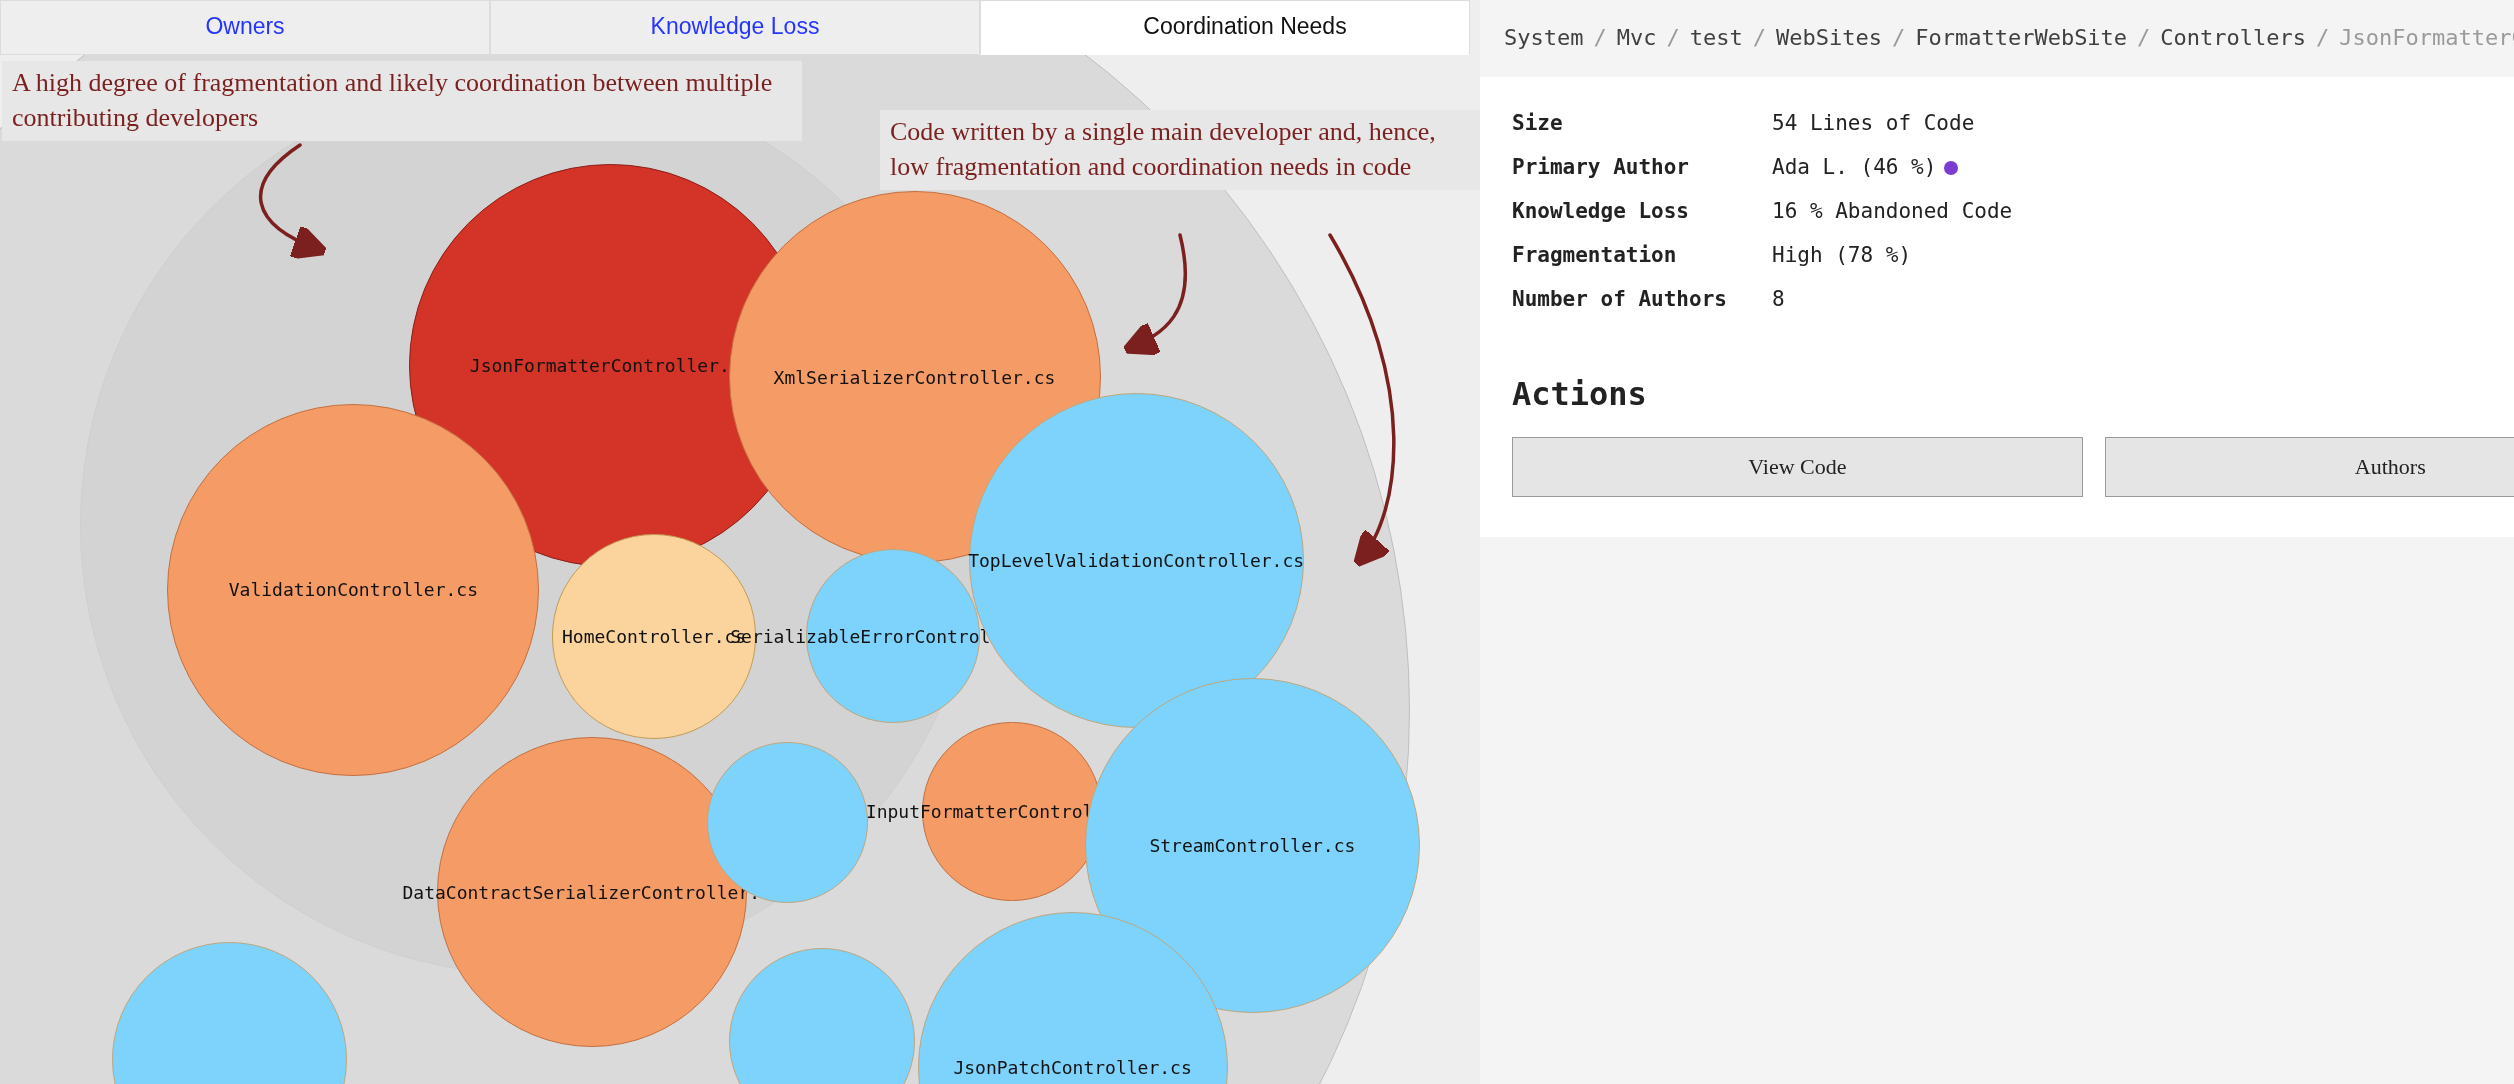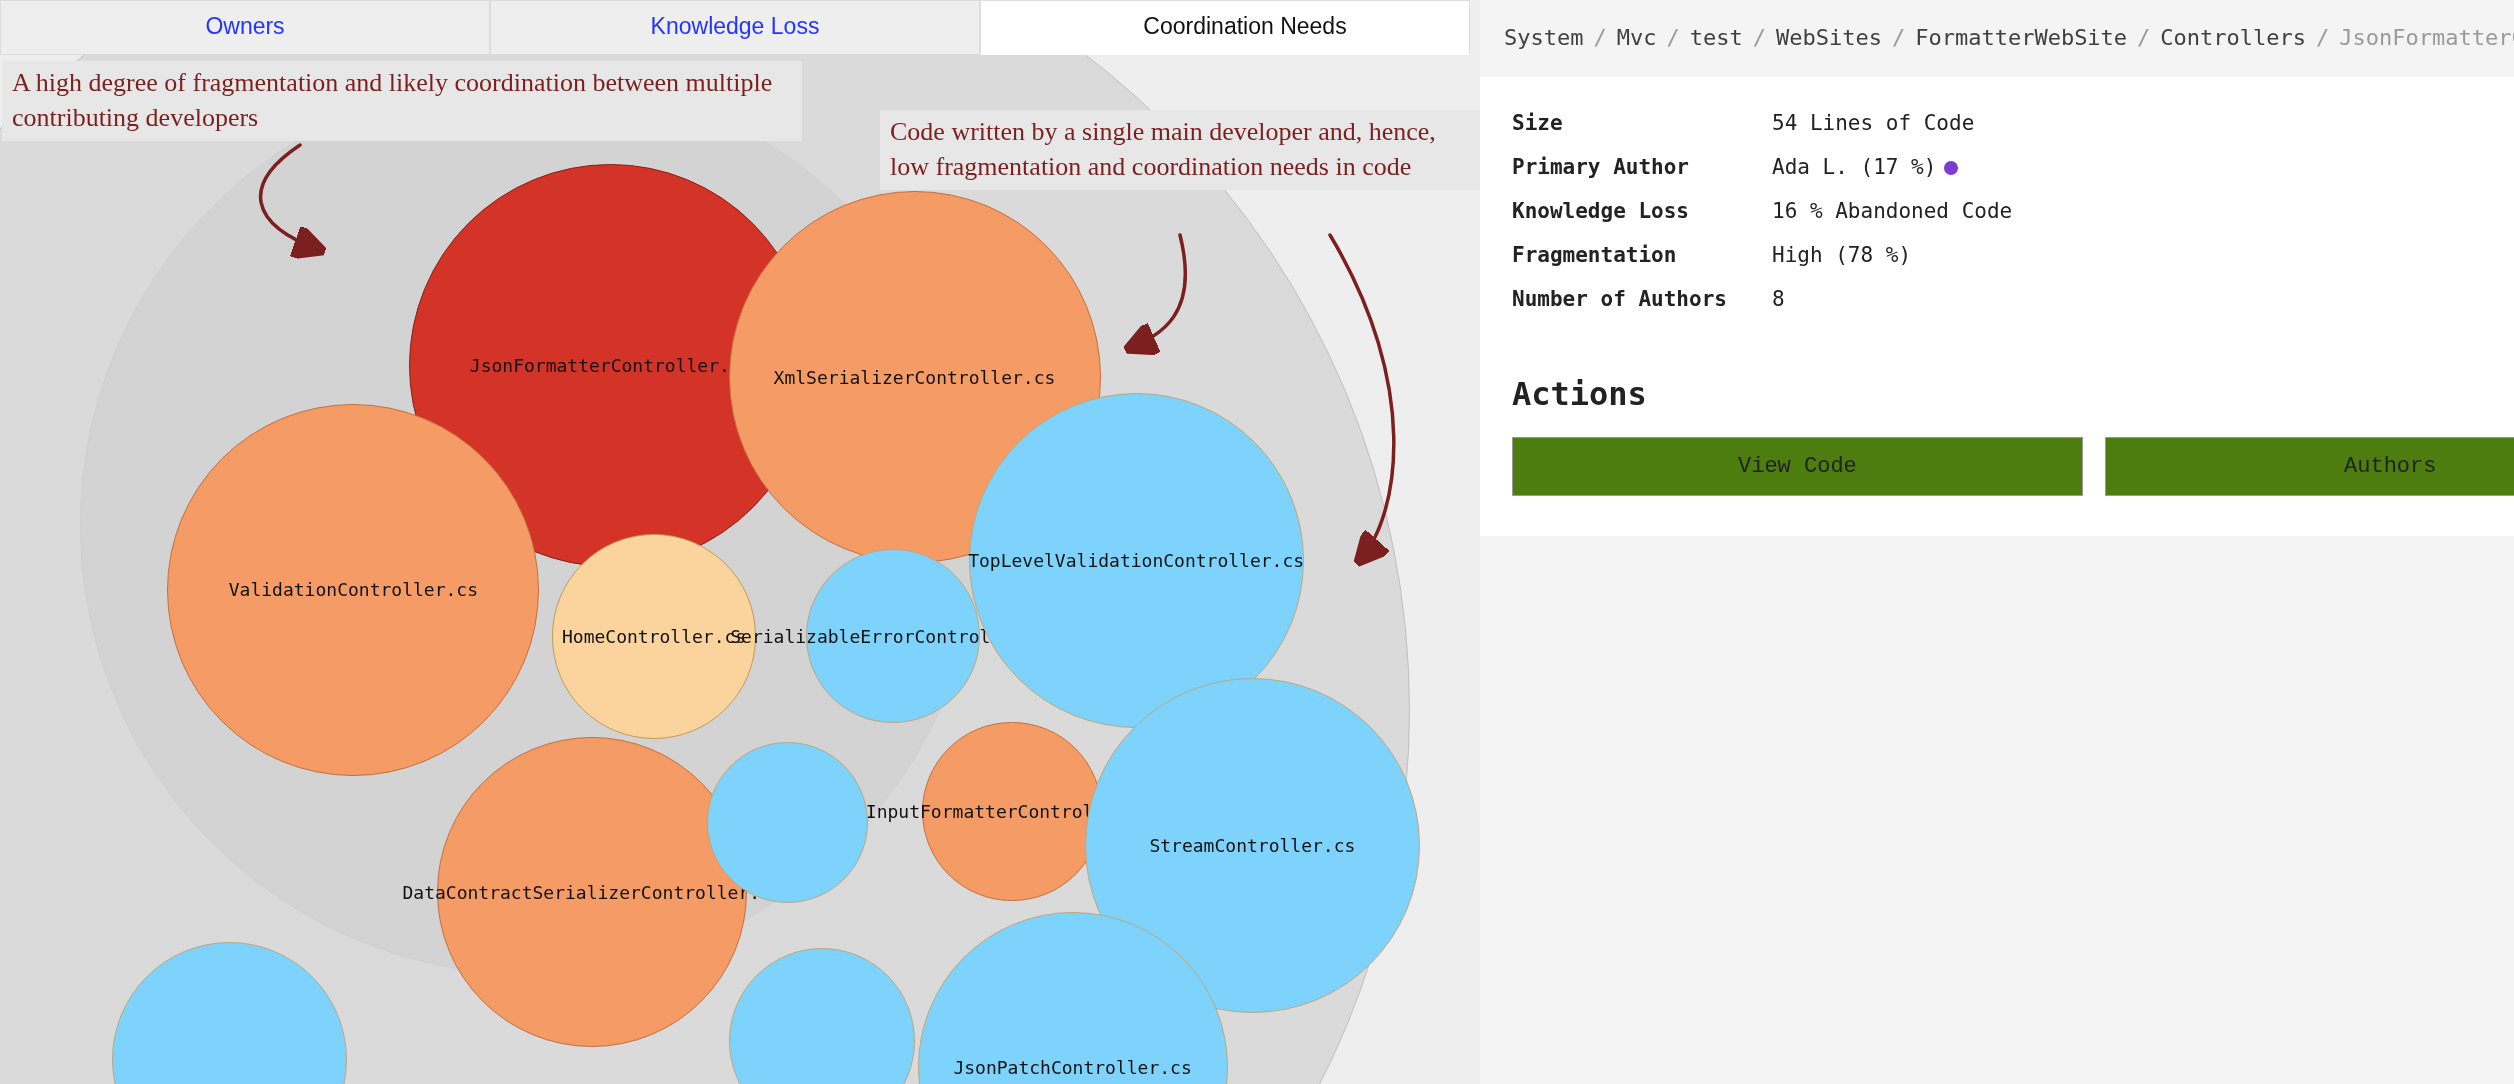--- a/index.html
+++ b/index.html
@@ -69,22 +69,22 @@
   .meta-list { background: #fff; padding: 24px 32px 26px 32px; font-family: "Menlo","Consolas",monospace; font-size: 21px; }
   .meta-row { display: flex; padding: 10px 0; }
   .meta-label { flex: 0 0 260px; font-weight: 700; }
   .meta-value { flex: 1; }
   .author-dot { display:inline-block; width:14px; height:14px; border-radius:50%; background:#7c3bd1; margin-left:8px; vertical-align:middle; }
 
   .actions-h { font-family: "Menlo","Consolas",monospace; font-weight: 700; font-size: 32px; padding: 28px 32px 8px 32px; background:#fff; }
   .actions-row { display:flex; gap:22px; padding: 16px 32px 40px 32px; background:#fff; }
   .btn {
     flex: 1; text-align:center; padding: 16px 0;
-    font-family: Liberation Mono, monospace; font-size: 22px;
-    background: #4d7c0f; border:1px solid #9a9a9a; cursor:pointer;
+    font-family: Liberation Serif, serif; font-size: 22px;
+    background: #e5e5e5; border:1px solid #9a9a9a; cursor:pointer;
   }
 </style>
 </head>
 <body>
 
 <div class="left-pane">
 
   <div class="tabs-row">
     <div class="tab">Owners</div>
     <div class="tab">Knowledge Loss</div>
@@ -154,21 +154,21 @@
   <div class="breadcrumb-box" id="breadcrumb-host"><span class="bc-link">System</span><span class="bc-sep">/</span><span class="bc-link">Mvc</span><span class="bc-sep">/</span><span class="bc-link">test</span><span class="bc-sep">/</span><span class="bc-link">WebSites</span><span class="bc-sep">/</span><span class="bc-link">FormatterWebSite</span><span class="bc-sep">/</span><span class="bc-link">Controllers</span><span class="bc-sep">/</span><span class="bc-dead">JsonFormatterController.cs</span></div>
 
   <div class="meta-list">
     <div class="meta-row">
       <div class="meta-label">Size</div>
       <div class="meta-value">54 Lines of Code</div>
     </div>
     <div class="meta-row">
       <div class="meta-label">Primary Author</div>
       <div class="meta-value">
-        <span>Ada L. (17 %)</span><span class="author-dot"></span>
+        <span>Ada L. (46 %)</span><span class="author-dot"></span>
       </div>
     </div>
     <div class="meta-row">
       <div class="meta-label">Knowledge Loss</div>
       <div class="meta-value">16 % Abandoned Code</div>
     </div>
     <div class="meta-row">
       <div class="meta-label">Fragmentation</div>
       <div class="meta-value">High (78 %)</div>
     </div>

